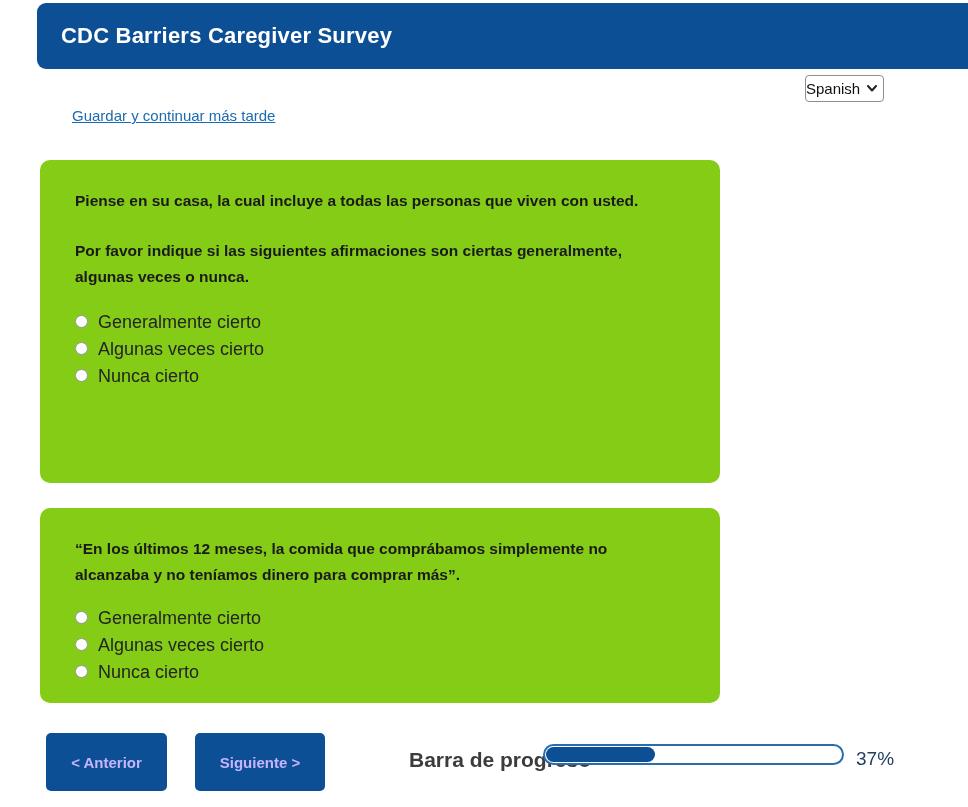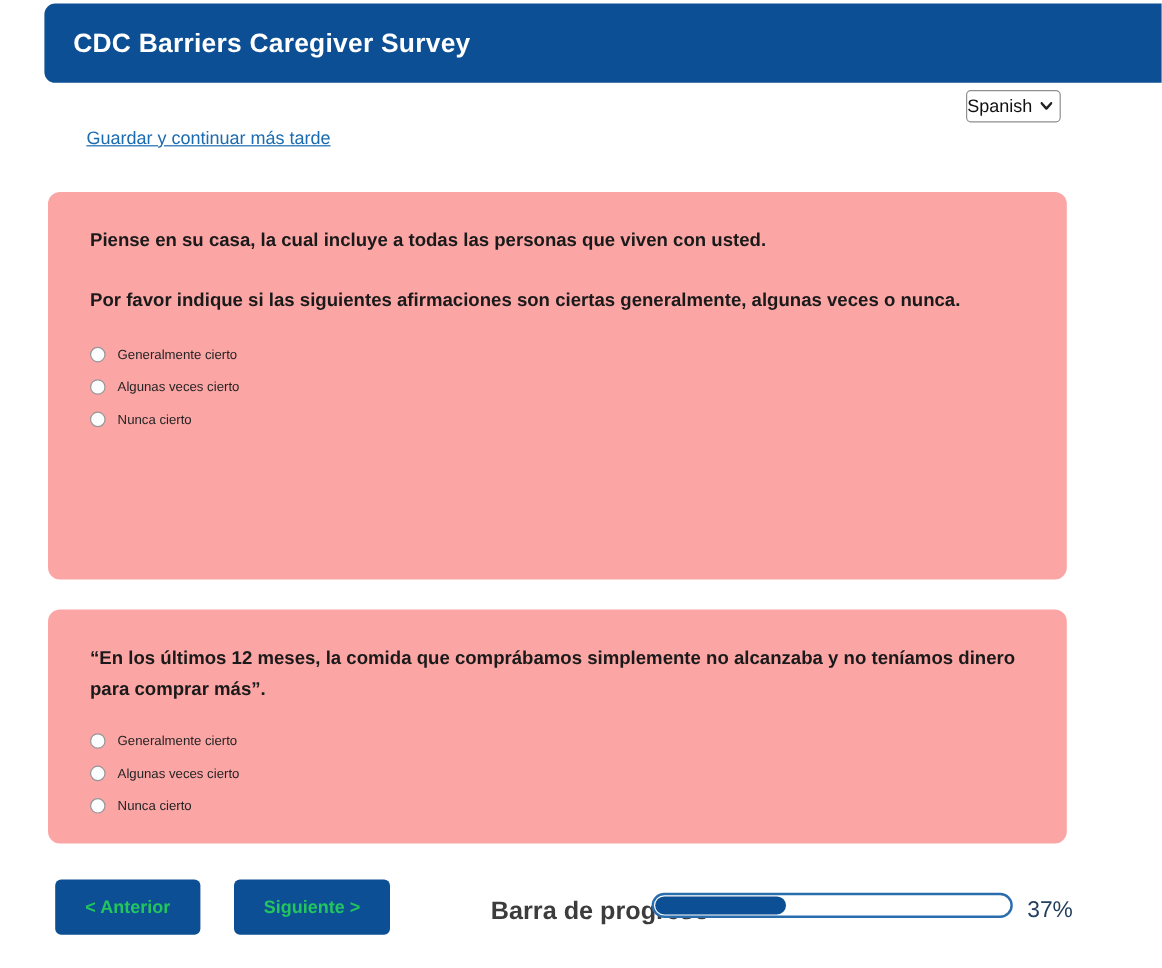--- a/index.html
+++ b/index.html
@@ -53,22 +53,22 @@
     font-size: 15px;
     color: #1a6bb0;
     text-decoration: underline;
     cursor: pointer;
   }
 
   
   .card {
     position: absolute;
     left: 40px;
-    width: 849px;
-    background: #fca5a5;
+    width: 680px;
+    background: #84cc16;
     border-radius: 10px;
     padding: 28px 40px 0 35px;
   }
   .card-1 { top: 160px; height: 323px; }
   .card-2 { top: 508px; height: 195px; }
   .card p {
     font-size: 15.5px;
     font-weight: 700;
     color: #1a1a1a;
     line-height: 26px;
@@ -85,33 +85,33 @@
   }
   .radio {
     width: 13px; height: 13px;
     border-radius: 50%;
     border: 1px solid #969696;
     background: #fcfdfe;
     flex: 0 0 auto;
     margin-right: 10px;
   }
   .option-label {
-    font-size: 11px;
+    font-size: 18px;
     color: #242424;
     line-height: 1;
     padding-top: 1px;
   }
 
   
   .nav-button {
     position: absolute;
     top: 733px;
-    height: 46px;
+    height: 58px;
     background: #0d4f94;
-    color: #22c55e;
+    color: #c4b5fd;
     font-family: "Liberation Sans", sans-serif;
     font-size: 15px;
     font-weight: 700;
     border: none;
     border-radius: 5px;
     cursor: pointer;
   }
   .prev-button { left: 46px; width: 121px; }
   .next-button { left: 195px; width: 130px; }
 

